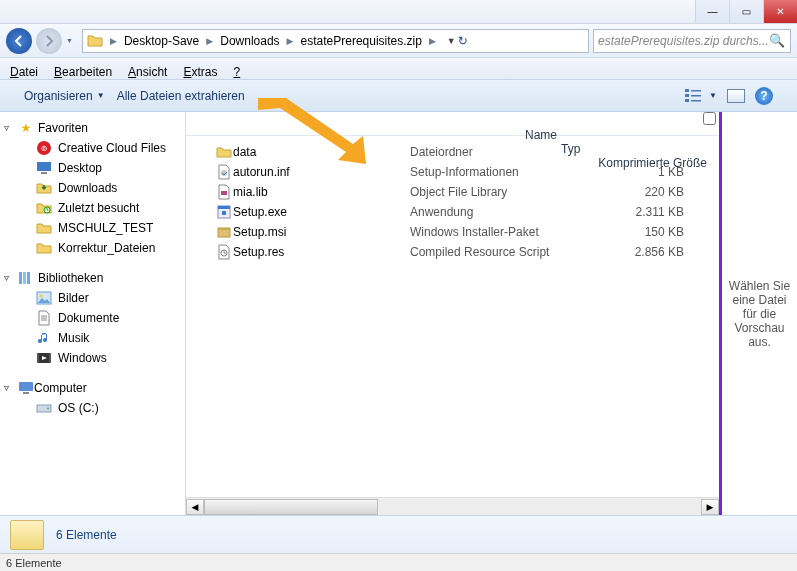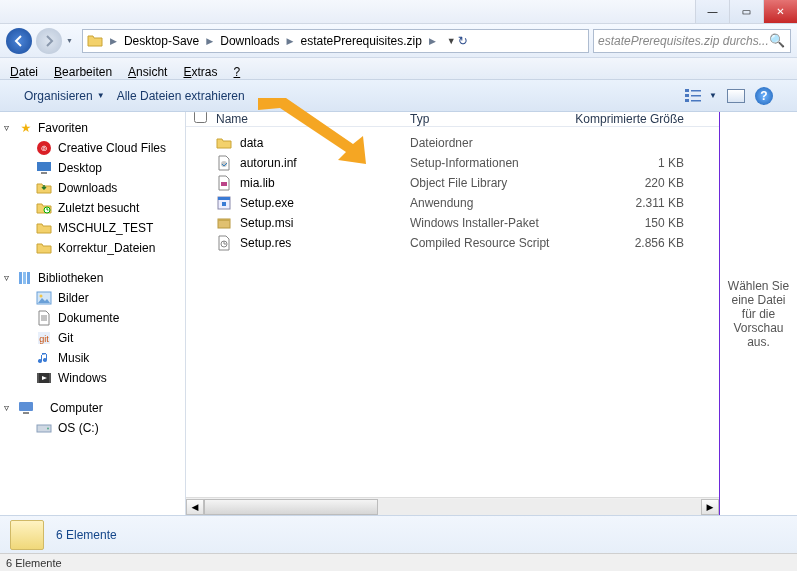--- a/index.html
+++ b/index.html
@@ -48,38 +48,38 @@
 .main { display:flex; height: calc(571px - 24px - 34px - 22px - 32px - 38px - 18px); }
 .sidebar { width:186px; border-right:1px solid #d6dee9; background:#fff; overflow:hidden; padding-top:6px; position:relative; }
 .sidebar .group { margin-bottom:10px; }
 .sidebar .hdr { display:flex; align-items:center; font-size:12px; padding:2px 4px 2px 18px; cursor:pointer; position:relative; }
 .sidebar .hdr .tw { position:absolute; left:4px; font-size:10px; color:#333; transform: translateY(-1px); }
 .sidebar .item { display:flex; align-items:center; font-size:12px; padding:2px 4px 2px 36px; cursor:pointer; gap:6px; }
 .sidebar .ico { width:16px; height:16px; display:flex;align-items:center;justify-content:center; font-size:12px; }
 
 .content { flex:1; display:flex; }
 .filelist { flex:1; display:flex; flex-direction:column; overflow:hidden; }
-.cols { display:flex; height:15px; border-bottom:1px solid #e4e9f1; align-items:flex-end; font-size:12px; color:#2a3a52; padding-left:8px; }
+.cols { display:flex; height:24px; border-bottom:1px solid #e4e9f1; align-items:flex-end; font-size:12px; color:#2a3a52; padding-left:8px;flex-direction:column; }
 .cols .chk { width:16px; }
 .cols .c-name { width:200px; padding-left:6px; cursor:pointer; }
 .cols .c-type { width:158px; cursor:pointer; }
 .cols .c-size { width:128px; text-align:right; padding-right:12px; cursor:pointer; }
 .rows { flex:1; overflow:auto; padding-top:6px; }
 .row { display:flex; align-items:center; font-size:12px; padding:2px 0 2px 8px; cursor:pointer; }
 .row .chk { width:16px; }
-.row .c-name { width:200px; padding-left:6px; display:flex; align-items:center; gap:8px; }
+.row .c-name { width:200px; padding-left:6px; display:flex; align-items:center; gap:1px; }
 .row .c-type { width:158px; color:#555; }
 .row .c-size { width:128px; text-align:right; padding-right:12px; color:#555; }
 .fico { width:16px; height:16px; display:flex;align-items:center;justify-content:center; }
 .hscroll { height:18px; background:#f0f0f0; border-top:1px solid #ddd; display:flex; align-items:center; }
 .hscroll .ar { width:18px; height:16px; background:linear-gradient(#fcfcfc,#e3e3e3); border:1px solid #bfbfbf; display:flex;align-items:center;justify-content:center; font-size:9px; cursor:pointer; }
 .hscroll .track { flex:1; height:16px; background:#ededed; position:relative; }
 .hscroll .thumb { position:absolute; left:0; top:0; width:35%; height:100%; background:linear-gradient(#f4f4f4,#d6d6d6); border:1px solid #bcbcbc; }
 
-.preview-pane { width:78px; border-left:1px solid #6d28d9; display:flex; align-items:center; justify-content:center; font-size:12px; color:#555; text-align:center; padding:6px; }
+.preview-pane { width:78px; border-left:3px solid #6d28d9; display:flex; align-items:center; justify-content:center; font-size:12px; color:#555; text-align:center; padding:6px; }
 
 
 .details { height:38px; background:linear-gradient(#f1f6fd,#e7eff9); border-top:1px solid #c9d6e7; display:flex; align-items:center; padding-left:10px; gap:12px; font-size:12px; color:#14468a; }
 .details .zipico { width:34px; height:30px; background:linear-gradient(#fff3c2,#f0d87a); border:1px solid #d0b966; border-radius:2px; }
 
 
 .status { height:18px; background:#f0f0f0; border-top:1px solid #cfcfcf; font-size:11px; padding-left:6px; display:flex; align-items:center; color:#333; }
 
 
 .star { color:#f2b20c; }
@@ -260,29 +260,20 @@
               <svg width="16" height="16" viewBox="0 0 16 16">
                 <path d="M3 1h7l3 3v11H3z" fill="#fff" stroke="#888"></path>
                 <path d="M5 6h6M5 8h6M5 10h6" stroke="#888"></path>
               </svg>
             </span>
             <span>Dokumente</span>
           </div>
           <div class="item">
             <span class="ico">
               <svg width="16" height="16" viewBox="0 0 16 16">
-                <rect x="2" y="2" width="12" height="12" fill="#e8effa"></rect>
-                <text x="8" y="12" font-size="9" text-anchor="middle" fill="#c9510c">git</text>
-              </svg>
-            </span>
-            <span>Git</span>
-          </div>
-          <div class="item">
-            <span class="ico">
-              <svg width="16" height="16" viewBox="0 0 16 16">
                 <path d="M6 3v8a2 2 0 1 1-1-1.7V5l6-1v6a2 2 0 1 1-1-1.7V3z" fill="#3a7bd5"></path>
               </svg>
             </span>
             <span>Musik</span>
           </div>
           <div class="item">
             <span class="ico">
               <svg width="16" height="16" viewBox="0 0 16 16">
                 <rect x="1" y="3" width="14" height="10" fill="#333"></rect>
                 <rect x="1" y="3" width="2" height="10" fill="#555"></rect>
@@ -294,21 +285,21 @@
           </div>
         </div>
     </div>
     <div class="group">
       <div class="hdr">
         <span class="tw">▿</span>
         <svg class="ico" viewBox="0 0 16 16">
             <rect x="1" y="2" width="14" height="9" fill="#5c8fd6" rx="1"></rect>
             <rect x="5" y="12" width="6" height="2" fill="#888"></rect>
           </svg>
-        <span style="margin-left:16px;">Computer</span>
+        <span style="margin-left:0;">Computer</span>
       </div>
       <div id="comp-items">
           <div class="item">
             <span class="ico">
               <svg width="16" height="16" viewBox="0 0 16 16">
                 <rect x="1" y="5" width="14" height="7" fill="#cfd8e3" stroke="#8aa0bc"></rect>
                 <circle cx="12" cy="8.5" r="1" fill="#5a8"></circle>
               </svg>
             </span>
             <span>OS (C:)</span>

